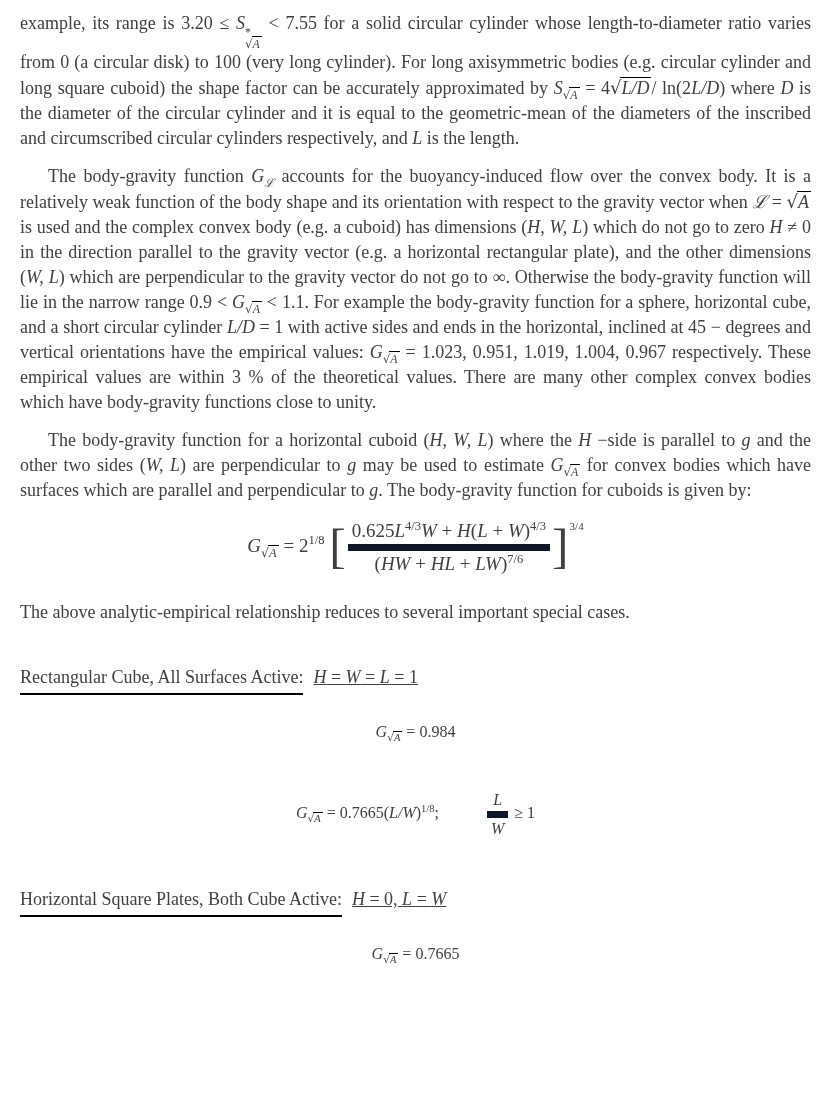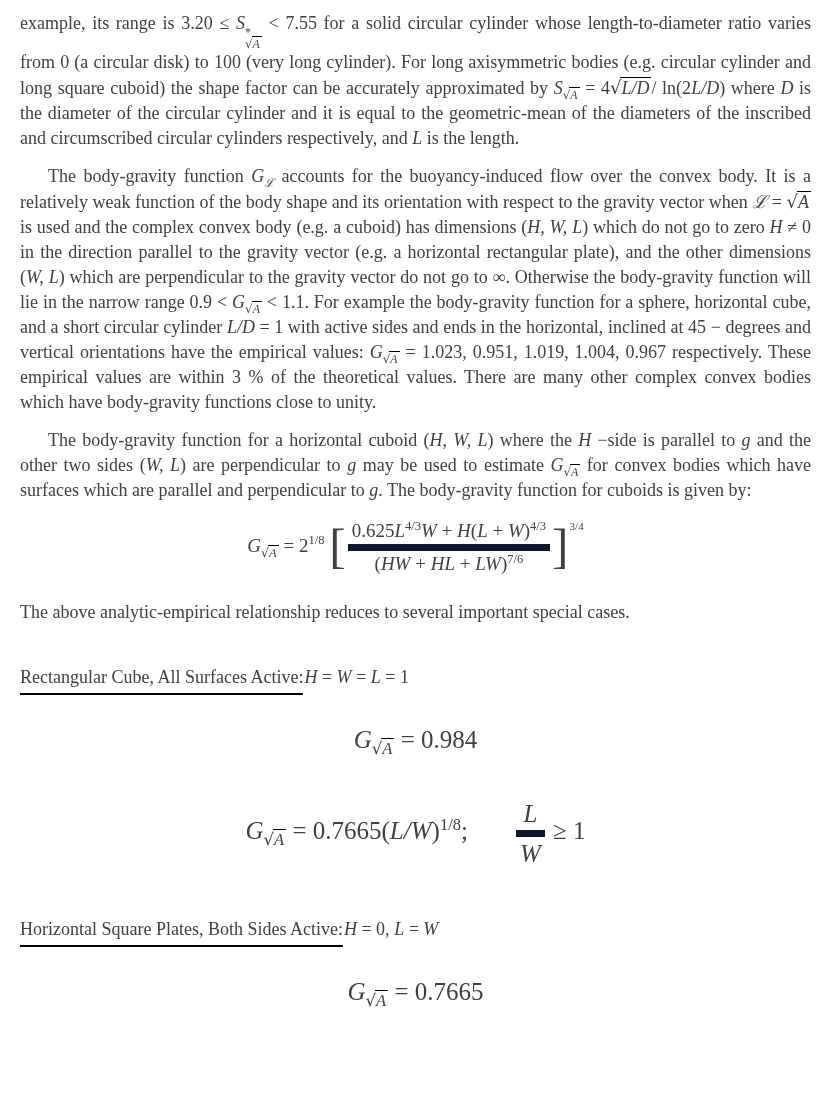--- a/index.html
+++ b/index.html
@@ -29,22 +29,22 @@
   .stack .stop{display:block;}
   .stack .sbot{display:block;}
   .hspace{display:inline-block;width:46px;}
   .display-eq{text-align:center;margin:16px 0 24px 0;font-size:19px;}
   .special-sentence{margin:0;text-align:justify;}
   .case{margin-top:40px;}
   .case-2{margin-top:46px;}
   .case-3{margin-top:48px;}
   .case-heading{white-space:nowrap;}
   .underlined{border-bottom:2px solid #000;padding-bottom:3px;display:inline-block;}
-  .condition{margin-left:1px;}
-  .case-eq{text-align:center;margin-top:32px;font-size:25px;}
+  .condition{margin-left:10px;text-decoration:underline;}
+  .case-eq{text-align:center;margin-top:24px;font-size:16px;}
 </style>
 </head>
 <body>
 
 <div class="page">
 
   <p class="para"><span>example, its range is 3.20 ≤ </span><span class="mi">S</span><span class="stack">
         <span class="stop"><span>*</span></span>
         <span class="sbot"><span class="sqrt"><span class="rad">√</span><span class="radicand"><span class="mi">A</span></span></span></span>
       </span><span> &lt; 7.55 for a solid circular cylinder whose length-to-diameter ratio varies from 0 (a circular disk) to 100 (very long cylinder). For long axisymmetric bodies (e.g. circular cylinder and long square cuboid) the shape factor can be accurately approximated by </span><span class="mi">S</span><sub class="msub"><span class="sqrt"><span class="rad">√</span><span class="radicand"><span class="mi">A</span></span></span></sub><span> = 4</span><span class="sqrt"><span class="rad">√</span><span class="radicand"><span class="mi">L/D</span></span></span><span>/ ln(2</span><span class="mi">L/D</span><span>) where </span><span class="mi">D</span><span> is the diameter of the circular cylinder and it is equal to the geometric-mean of the diameters of the inscribed and circumscribed circular cylinders respectively, and </span><span class="mi">L</span><span> is the length.</span></p>
@@ -63,18 +63,18 @@
     </div>
     <div class="case-eq"><span class="mi">G</span><sub class="msub"><span class="sqrt"><span class="rad">√</span><span class="radicand"><span class="mi">A</span></span></span></sub><span> = 0.984</span></div>
   </section>
 
   <section class="case case-2">
     <div class="case-eq"><span class="mi">G</span><sub class="msub"><span class="sqrt"><span class="rad">√</span><span class="radicand"><span class="mi">A</span></span></span></sub><span> = 0.7665(</span><span class="mi">L/W</span><span>)</span><sup class="msup">1/8</sup><span>;</span><span class="hspace"></span><span class="frac"><span class="num"><span class="mi">L</span></span><span class="den"><span class="mi">W</span></span></span><span> ≥ 1</span></div>
   </section>
 
   <section class="case case-3">
     <div class="case-heading">
-      <span class="underlined">Horizontal Square Plates, Both Sides Active:</span><span class="condition"><span class="mi">H</span><span> = 0, </span><span class="mi">L</span><span> = </span><span class="mi">W</span></span>
+      <span class="underlined">Horizontal Square Plates, Both Cube Active:</span><span class="condition"><span class="mi">H</span><span> = 0, </span><span class="mi">L</span><span> = </span><span class="mi">W</span></span>
     </div>
     <div class="case-eq"><span class="mi">G</span><sub class="msub"><span class="sqrt"><span class="rad">√</span><span class="radicand"><span class="mi">A</span></span></span></sub><span> = 0.7665</span></div>
   </section>
 
 </div>
 
 </body></html>

